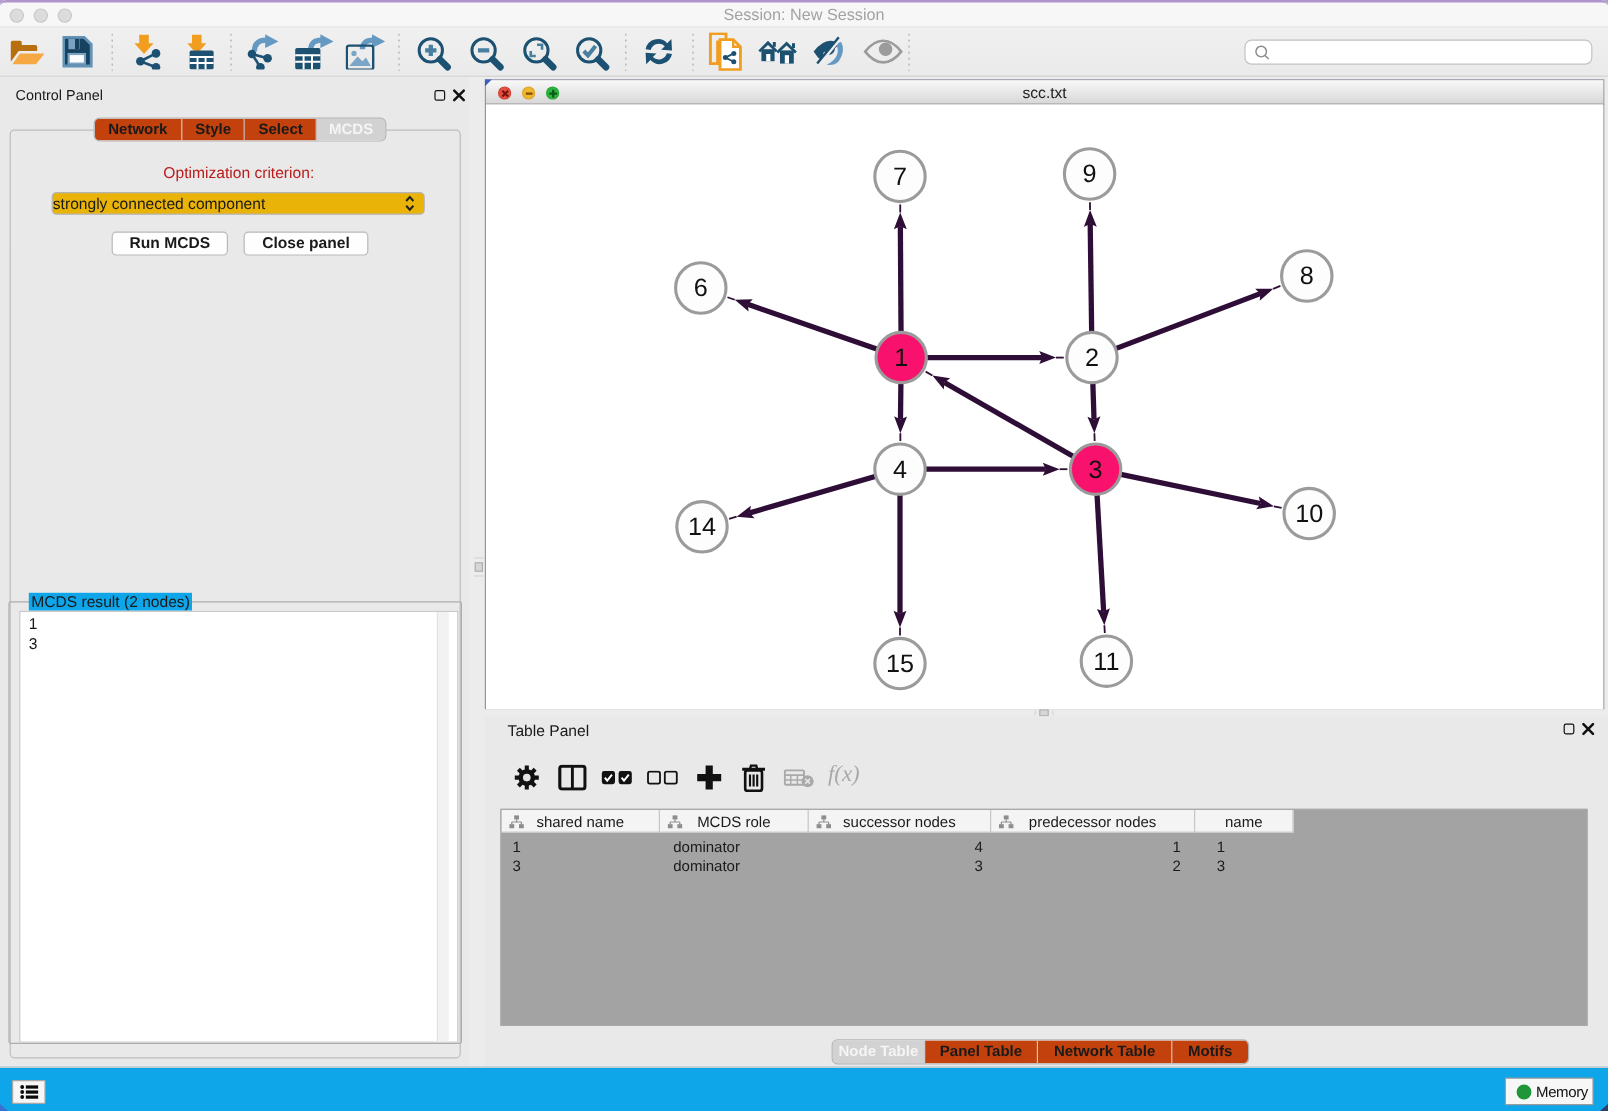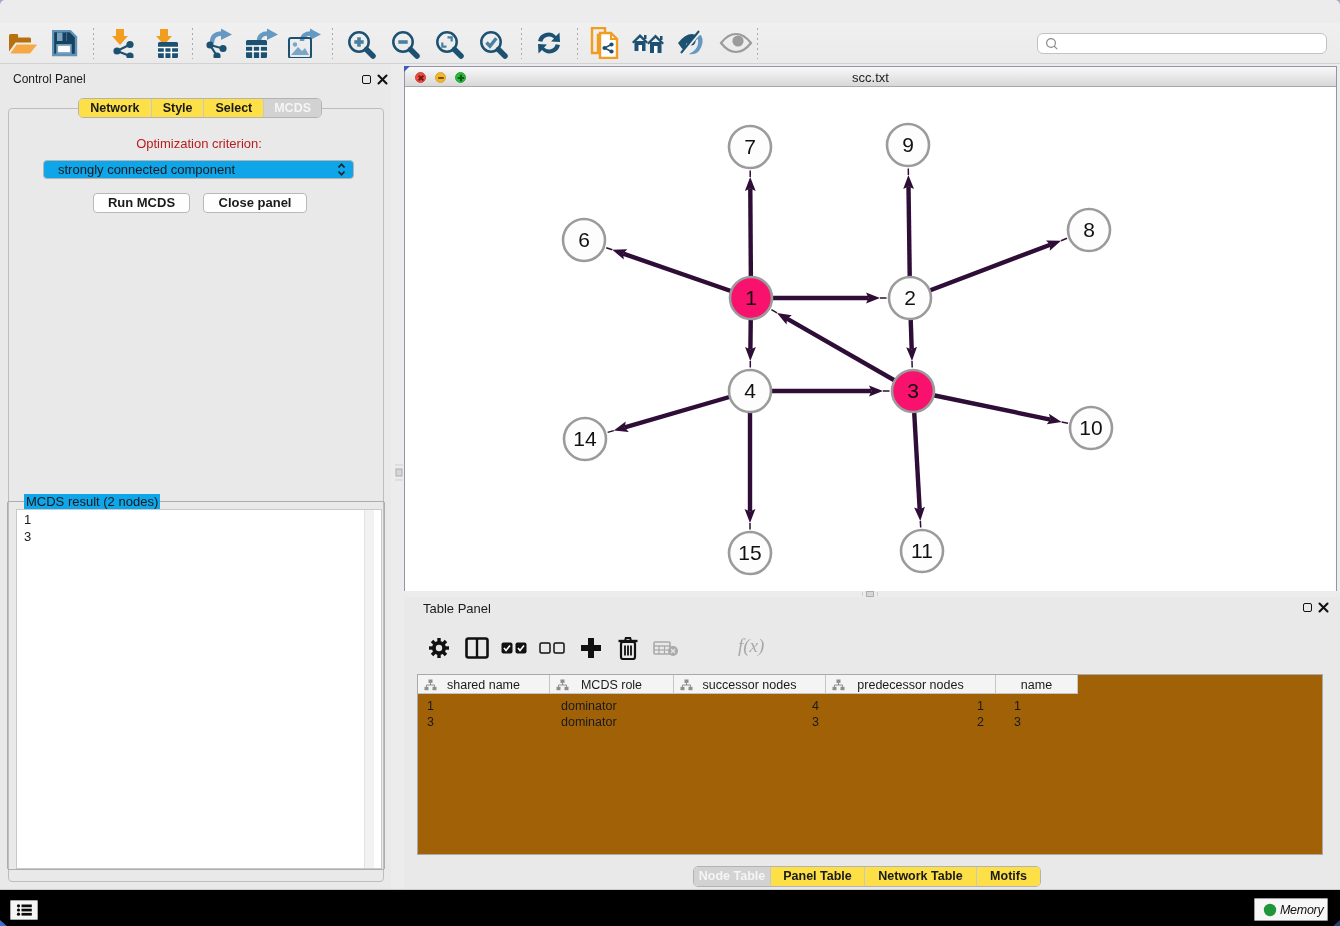--- a/index.html
+++ b/index.html
@@ -15,57 +15,63 @@
 #toolbar { position:absolute; left:0; top:23px; width:1340px; height:41px; background:linear-gradient(#f0f0f0,#eaeaea); border-bottom:1px solid #d2d2d2; }
 .tbsep { position:absolute; top:5px; height:31px; width:1px; background-image:linear-gradient(#aaa 40%, rgba(0,0,0,0) 0%); background-size:1px 5px; }
 .ticon { position:absolute; top:0; }
 #searchbox { position:absolute; left:1037px; top:10px; width:290px; height:21px; background:#fff; border:1px solid #c2c2c2; border-radius:6px; }
 
 #cpanel { position:absolute; left:0; top:64px; width:391px; height:825px; background:#e9e9e9; }
 #cpanel-title { position:absolute; left:13px; top:8px; font-size:12px; color:#1a1a1a; }
 .wicon-sq { position:absolute; width:9px; height:9px; border:1.6px solid #111; border-radius:2px; }
 .wicon-x { position:absolute; width:11px; height:11px; }
 .tabgroup { position:absolute; display:flex; border:1px solid #b3b3b3; border-radius:5px; overflow:hidden; background:#fff; }
-.tabgroup .tab { font-size:12.5px; font-weight:600; color:#1a1a1a; background:#fde047; text-align:center; padding-top:2px; border-right:1px solid #c9c9c9; height:100%; }
+.tabgroup .tab { font-size:12.5px; font-weight:600; color:#1a1a1a; background:#c2410c; text-align:center; padding-top:2px; border-right:1px solid #c9c9c9; height:100%; }
 .tabgroup .tab:last-child { border-right:none; }
 .tabgroup .tab.sel { background:#d2d2d2; color:#f5f5f5; }
 #cp-box { position:absolute; left:8px; top:44px; width:376px; height:774px; border:1px solid #bdbdbd; border-radius:4px; background:#e9e9e9; }
 #opt-label { position:absolute; left:23px; top:72px; width:352px; text-align:center; font-size:13px; color:#b91c1c; }
-#opt-select { padding-left:14px; position:absolute; left:43px; top:96px; width:311px; height:19px; background:#0ea5e9; border:1px solid #b5b5b5; border-radius:4px; font-size:13px; color:#1a1a1a; line-height:17px; }
+#opt-select { position:absolute; left:43px; top:96px; width:311px; height:19px; background:#eab308; border:1px solid #b5b5b5; border-radius:4px; font-size:13px; color:#1a1a1a; line-height:17px; }
 .btn { position:absolute; height:20px; background:#fefefe; border:1px solid #b9b9b9; border-radius:4px; font-size:13px; font-weight:600; color:#1a1a1a; text-align:center; line-height:18px; }
 #fieldset { position:absolute; left:7px; top:437px; width:378px; height:369px; border:1px solid #adadad; border-radius:2px; }
 #fieldset-label { position:absolute; left:16px; top:-8px; background:#0ea5e9; padding:0 2px; font-size:13px; color:#1a1a1a; }
 #resultarea { position:absolute; left:8px; top:7px; width:366px; height:360px; background:#fff; border:1px solid #c9c9c9; font-size:13px; color:#1a1a1a; padding:2px 0 0 7px; line-height:16.5px; }
 #rscroll { position:absolute; right:7px; top:0px; width:10px; height:358px; background:#f2f2f2; border-left:1px solid #e2e2e2; }
 
 #vsplit { position:absolute; left:391px; top:64px; width:13px; height:825px; background:#ececec; }
 
 #netwin { position:absolute; left:404px; top:66px; width:933px; height:525px; border:1px solid #9494a6; background:#fff; }
 #nettitle { position:absolute; left:0; top:0; width:931px; height:20px; background:linear-gradient(#f8f8f8,#d8d8d8); border-bottom:1px solid #a9a9a9; }
 .mac { position:absolute; top:4.5px; width:11px; height:11px; border-radius:50%; }
 #nettitle-text { position:absolute; top:3px; left:0; width:931px; text-align:center; font-size:13px; color:#222; }
 #netcanvas { position:absolute; left:0; top:21px; width:931px; height:503px; background:#fff; }
 
 #tpanel { position:absolute; left:404px; top:597px; width:936px; height:292px; background:#e9e9e9; }
 #tpanel-title { position:absolute; left:19px; top:4px; font-size:13px; color:#1a1a1a; }
 #ttoolbar { position:absolute; left:3px; top:26px; width:930px; height:40px; }
-#ttable { position:absolute; left:13px; top:77px; width:906px; height:181px; background:#a16207; border:1px solid #a9a9a9; }
+#ttable { position:absolute; left:13px; top:77px; width:906px; height:181px; background:#a3a3a3; border:1px solid #a9a9a9; }
 #thead { position:absolute; left:0; top:0; width:660px; height:19px; background:#f4f4f4; border-bottom:1px solid #c4c4c4; }
 .thcell { position:absolute; top:0; height:19px; border-right:1px solid #c6c6c6; font-size:12.5px; color:#1a1a1a; text-align:center; padding-top:3px; }
 .trow { position:absolute; font-size:12.5px; color:#1a1a1a; }
 
 #btabs { position:absolute; left:289px; top:269px; height:21px; }
 
-#statusbar { position:absolute; left:0; top:889px; width:1340px; height:37px; background:#000000; border-top:1px solid #c9c9c9;font-style:italic; }
+#statusbar { position:absolute; left:0; top:889px; width:1340px; height:37px; background:#0ea5e9; border-top:1px solid #c9c9c9; }
 #listbtn { position:absolute; left:10px; top:10px; width:28px; height:20px; background:#f6f6f6; border:1px solid #a8a8a8; border-radius:1px; }
 #membtn { position:absolute; left:1254px; top:8px; width:74px; height:23px; background:#f7f7f7; border:1px solid #9c9c9c; border-radius:1px; font-size:12.5px; color:#111; }
 </style>
 </head>
 <body>
 <div id="win">
+  <div id="titlebar">
+    <div class="tl" style="left:8px;"></div>
+    <div class="tl" style="left:28px;"></div>
+    <div class="tl" style="left:48px;"></div>
+    <div id="title-text">Session: New Session</div>
+  </div>
   <div id="toolbar">
 <div class="tbsep" style="left:93px;"></div>
       <div class="tbsep" style="left:192px;"></div>
       <div class="tbsep" style="left:332px;"></div>
       <div class="tbsep" style="left:521px;"></div>
       <div class="tbsep" style="left:577px;"></div>
       <div class="tbsep" style="left:757px;"></div>
       <svg class="ticon" style="left:6px; top:7px;" width="32" height="26" viewBox="0 0 32 26">
 <path d="M3 21 L3 5.5 Q3 4 4.5 4 L10.8 4 Q12.1 4 12.1 5.3 L12.1 7.6 L23.5 7.6 Q25 7.6 25 9 L25 12.6 L9.6 12.6 L3 21.5 Z" fill="#b8700e"></path>
 <path d="M4.3 23.5 L10.6 14.6 L30.2 14.6 Q31 14.6 30.6 15.3 L24.4 23.1 Q24 23.5 23.4 23.5 Z" fill="#f6a845"></path>
@@ -385,21 +391,21 @@
         </svg>
         <svg style="position:absolute;left:246px;top:17px;" width="26" height="16" viewBox="0 0 26 16">
           <rect x="1" y="2" width="16" height="12" rx="1" fill="none" stroke="#a9a9a9" stroke-width="1.6"></rect>
 <line x1="1" y1="6" x2="17" y2="6" stroke="#a9a9a9" stroke-width="1.4"></line>
           <line x1="1" y1="10" x2="17" y2="10" stroke="#a9a9a9" stroke-width="1.2"></line>
 <line x1="6" y1="6" x2="6" y2="14" stroke="#a9a9a9" stroke-width="1.2"></line>
           <line x1="11.5" y1="6" x2="11.5" y2="14" stroke="#a9a9a9" stroke-width="1.2"></line>
 <circle cx="20" cy="11" r="5" fill="#a9a9a9"></circle>
           <path d="M18 9 L22 13 M22 9 L18 13" stroke="#e4e4e4" stroke-width="1.4"></path>
         </svg>
-        <div style="position:absolute;left:283px;top:12px;font-family:'Liberation Serif',serif;font-style:italic;font-size:19px;color:#a9a9a9;margin-left:48px;">f(x)</div>
+        <div style="position:absolute;left:283px;top:12px;font-family:'Liberation Serif',serif;font-style:italic;font-size:19px;color:#a9a9a9;">f(x)</div>
     </div>
     <div id="ttable">
       <div id="thead">
         <div class="thcell" style="left:0px; width:132px;">shared name</div>
         <div class="thcell" style="left:132px; width:124px;">MCDS role</div>
         <div class="thcell" style="left:256px; width:152px;">successor nodes</div>
         <div class="thcell" style="left:408px; width:170px;">predecessor nodes</div>
         <div class="thcell" style="left:578px; width:82px; border-right:1px solid #c6c6c6;">name</div>
       </div>
       <div style="position:absolute;left:0;top:0;width:660px;height:19px;">

